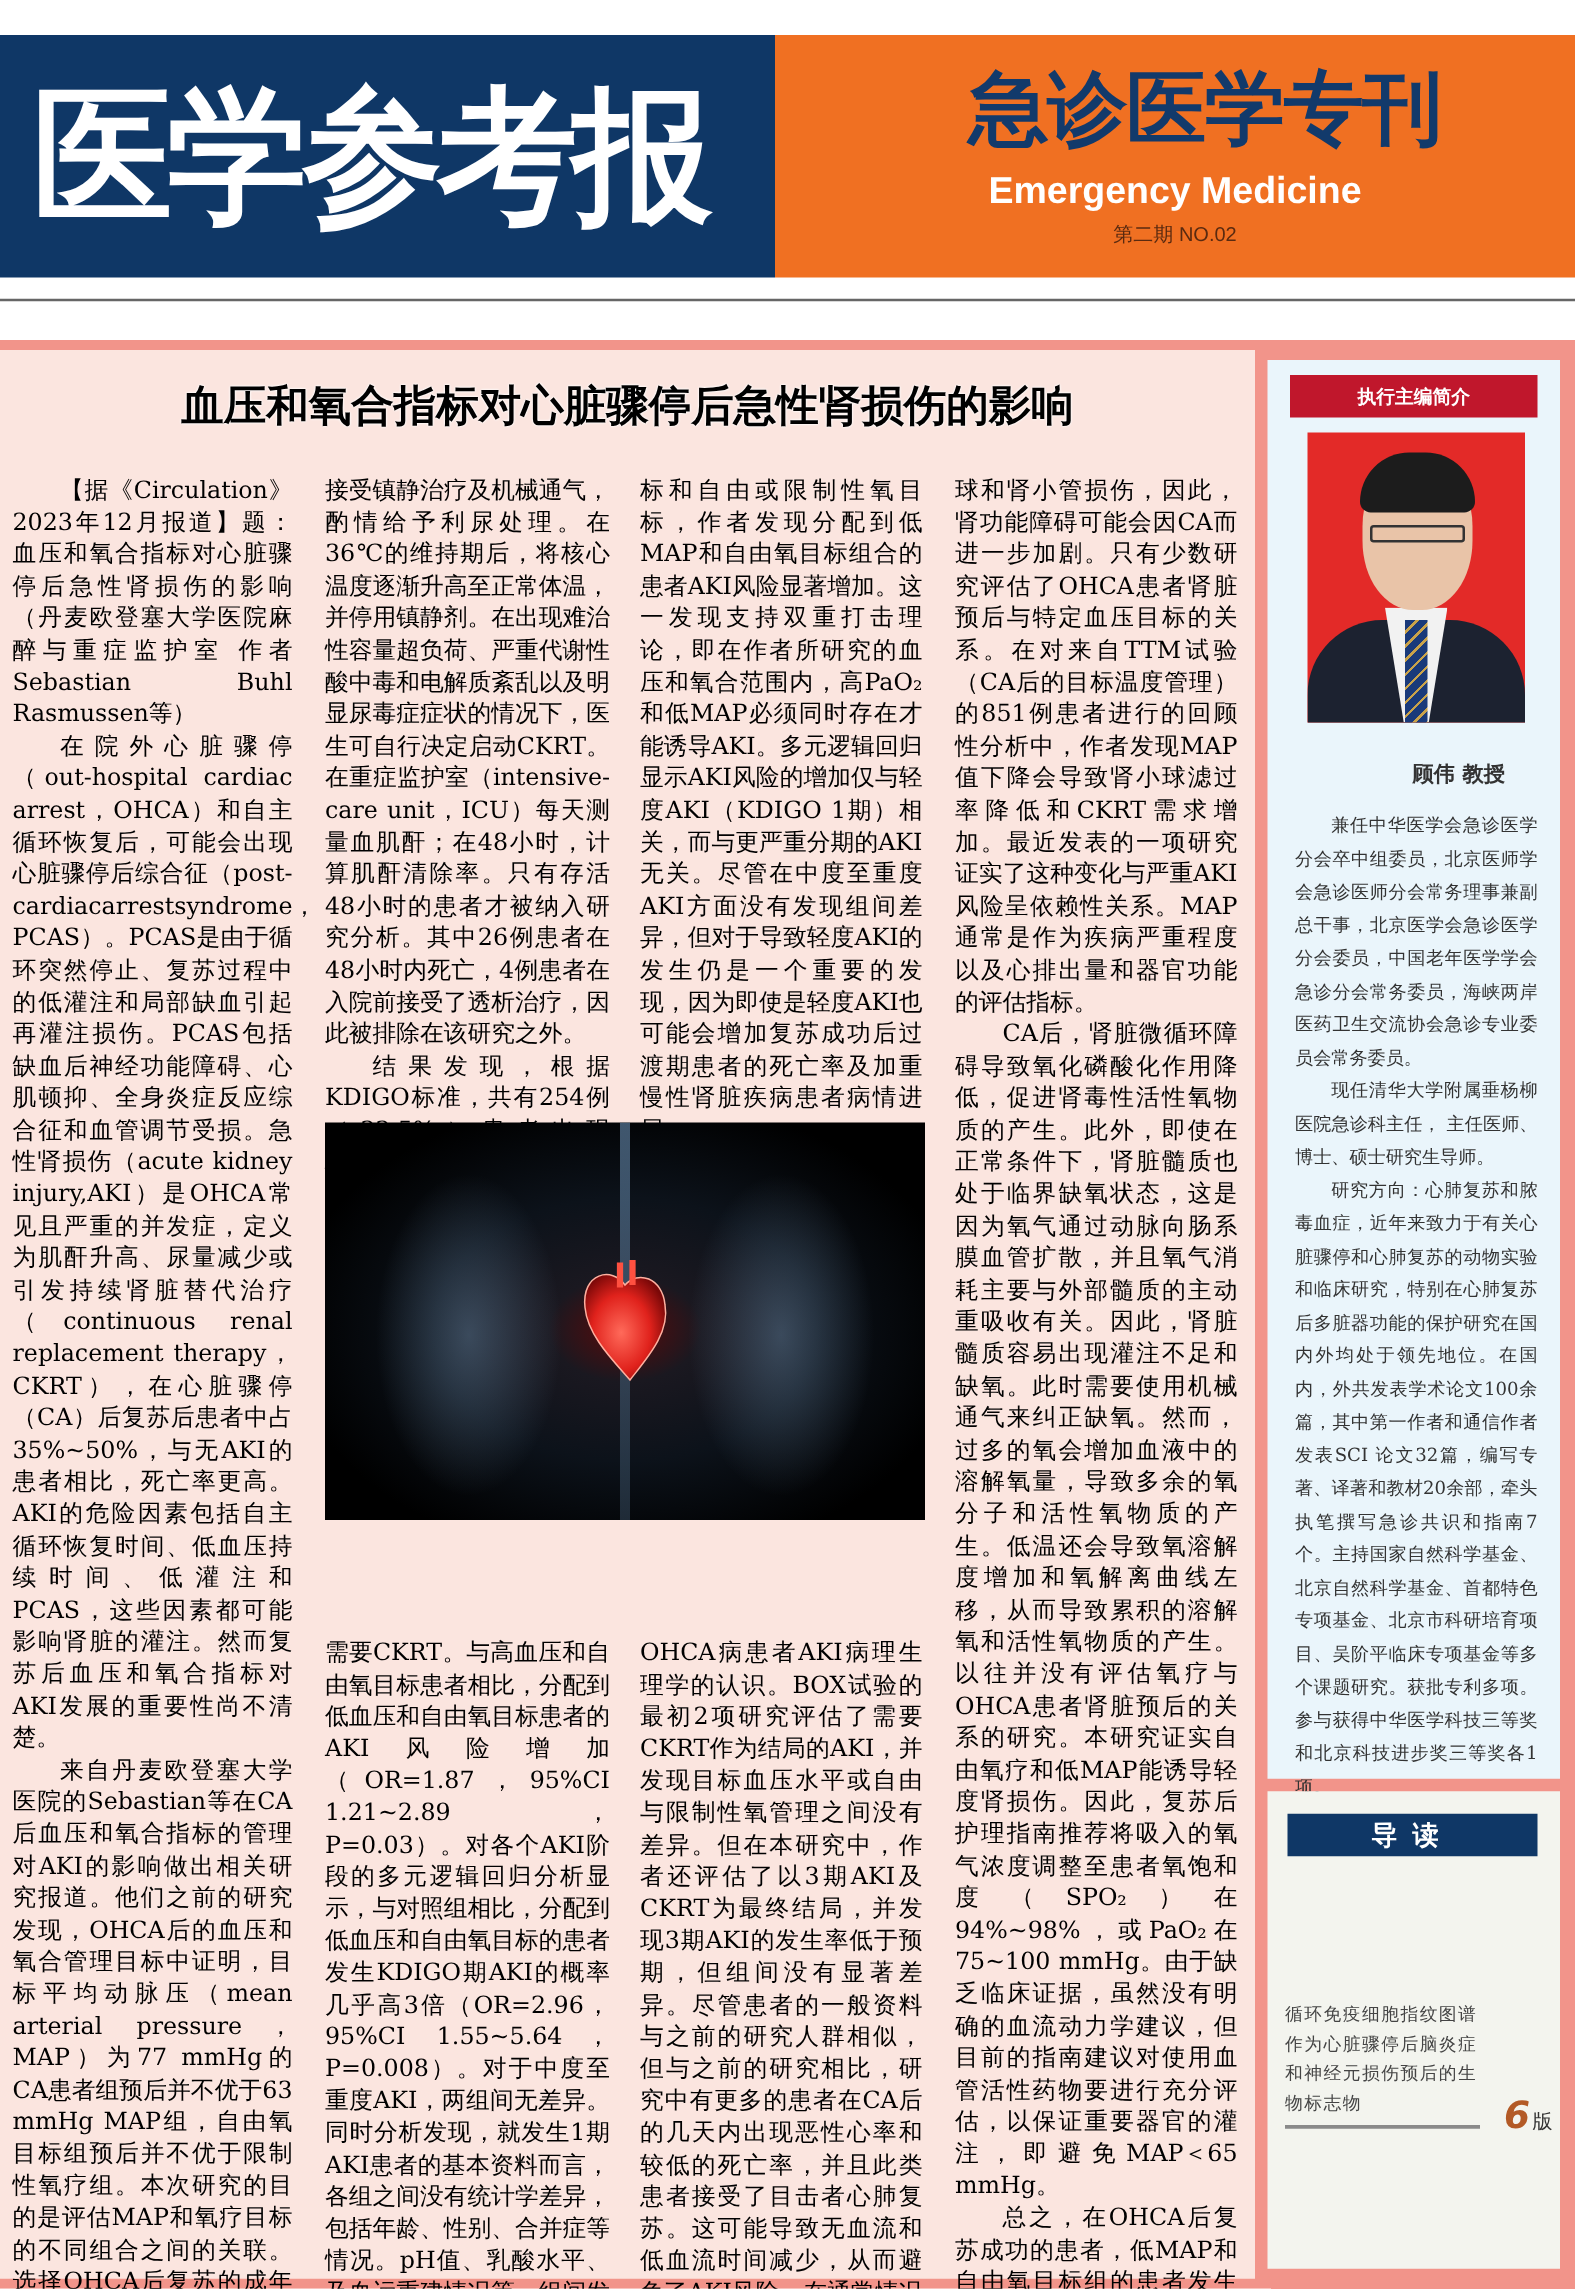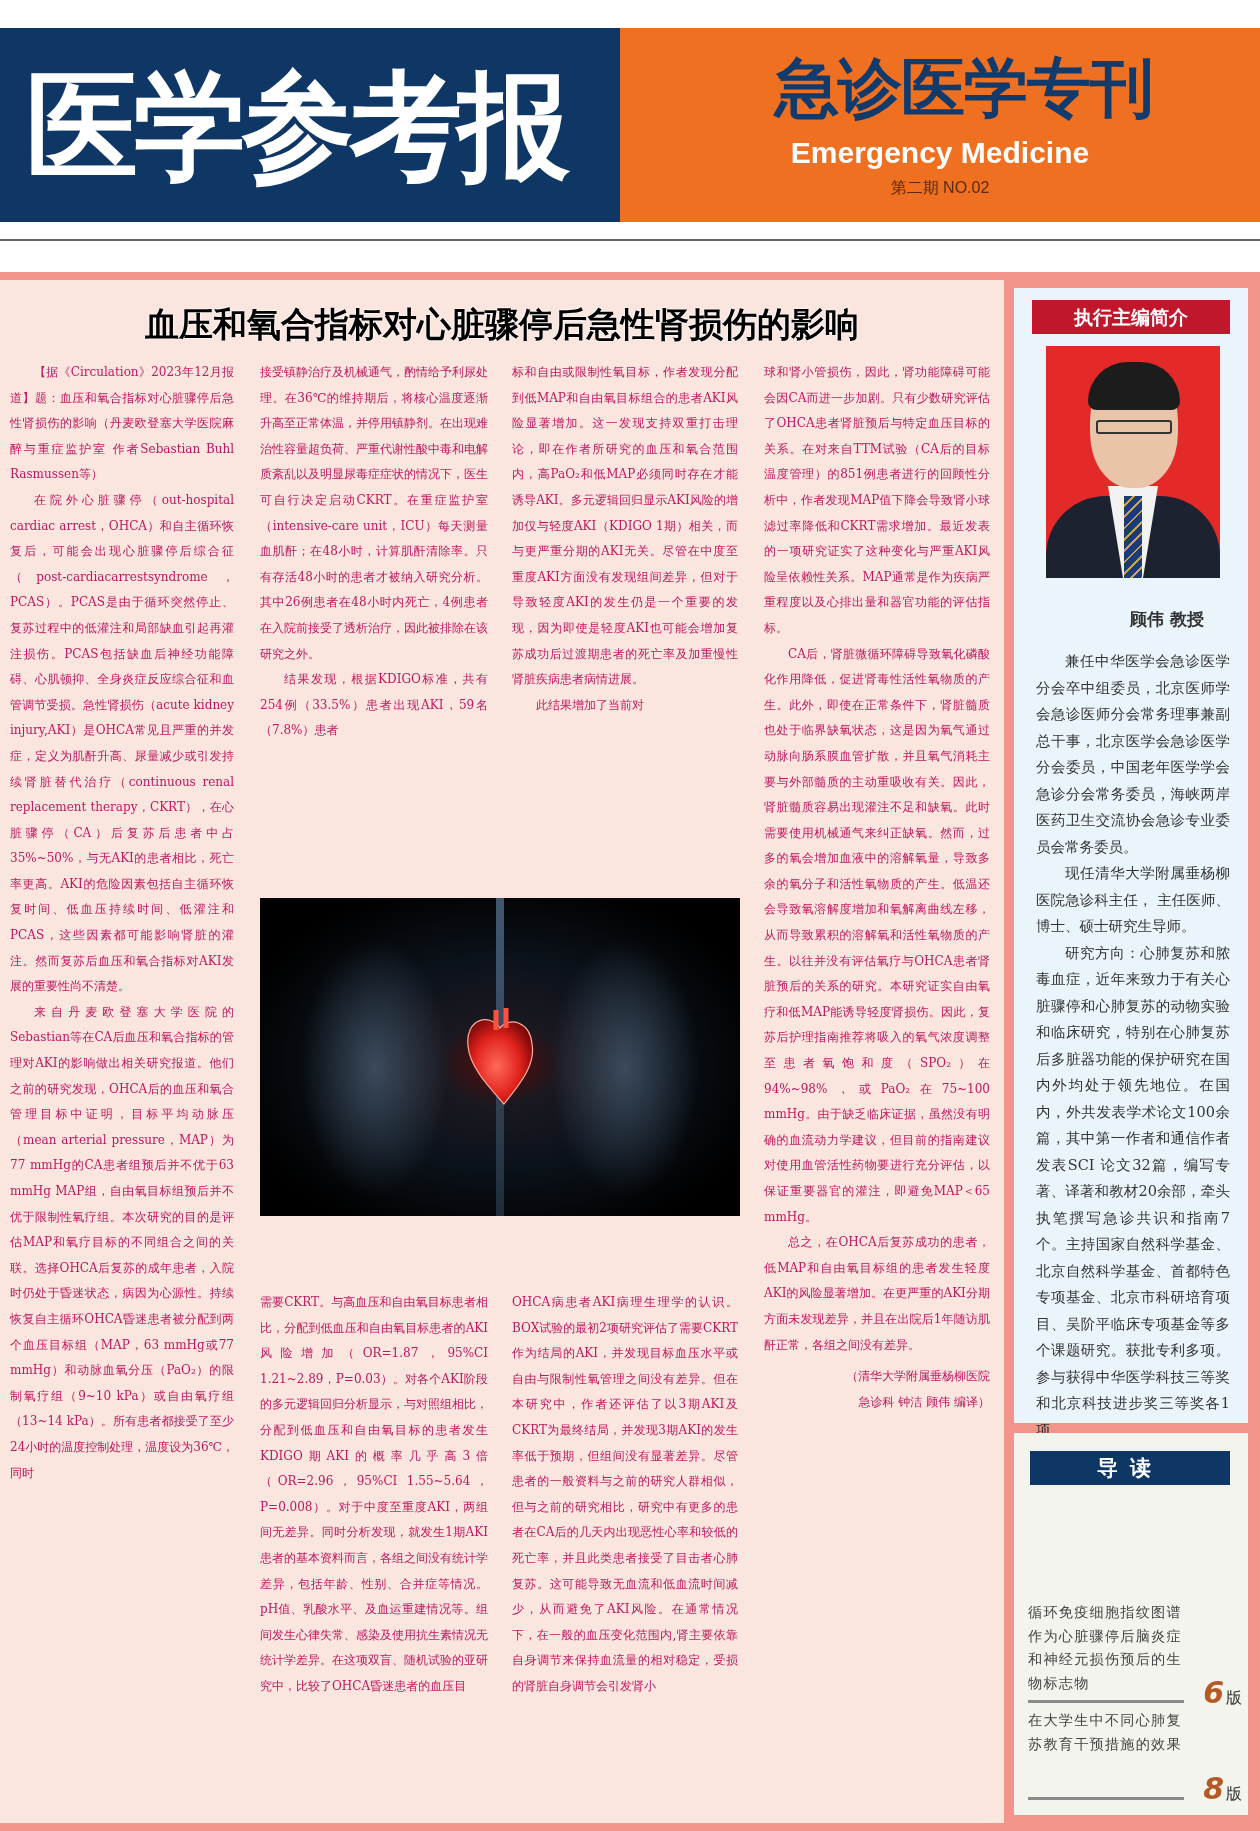--- a/index.html
+++ b/index.html
@@ -13,38 +13,38 @@
   .mast-sub { position: absolute; left: 0; right: 0; top: 28px; font-family: "DejaVu Serif", serif; font-weight: bold; color: #123a6b; font-size: 64px; letter-spacing: -1px; line-height: 1; padding-left: 48px; }
   .mast-en { position: absolute; left: 0; right: 0; top: 108px; color: #ffffff; font-family: Liberation Sans, sans-serif; font-weight: bold; font-size: 30px; letter-spacing: 0px; }
   .mast-issue { position: absolute; left: 0; right: 0; top: 150px; color: #5a2a10; font-family: "Liberation Sans", sans-serif; font-size: 16px; }
 
   .rule-top { position: absolute; top: 239px; left: 0; width: 1260px; height: 2px; background: #666; }
 
   .frame { position: absolute; top: 272px; left: 0; width: 1260px; height: 1559px; background: #f2948a; }
   .main-panel { position: absolute; top: 8px; left: 0; width: 1004px; height: 1543px; background: #fbe5df; }
   .headline { position: absolute; top: 22px; left: 0; width: 1004px; text-align: center; font-family: "DejaVu Sans", sans-serif; font-weight: bold; font-size: 34px; color: #000000; letter-spacing: 0px; text-shadow: 0 0 2px #fff, 0 0 2px #fff; }
 
-  .col { position: absolute; font-size: 12px; line-height: 25.6px; text-align: justify; color: #be185d; }
+  .col { position: absolute; font-size: 19px; line-height: 25.6px; text-align: justify; color: #000000; margin-top: 20px; }
   .col p { text-indent: 2em; }
   .col p.noindent { text-indent: 0; }
   .c1 { left: 10px; top: 80px; width: 224px; height: 1450px; }
   .c2 { left: 260px; top: 80px; width: 228px; height: 500px; }
   .c3 { left: 512px; top: 80px; width: 226px; height: 500px; }
   .c4 { left: 764px; top: 80px; width: 226px; height: 1450px; }
   .c2b { left: 260px; top: 1010px; width: 228px; height: 520px; }
   .c3b { left: 512px; top: 1010px; width: 226px; height: 520px; }
 
   .hero { position: absolute; left: 260px; top: 618px; width: 480px; height: 318px; background: radial-gradient(ellipse at 50% 52%, #5a0a0a 0%, #1a1820 18%, #0c121a 45%, #000 80%); overflow: hidden; }
   .hero .glow-l { position: absolute; left: 40px; top: 40px; width: 150px; height: 260px; border-radius: 50%; background: radial-gradient(ellipse, rgba(110,140,170,0.45), rgba(0,0,0,0) 70%); }
   .hero .glow-r { position: absolute; right: 40px; top: 40px; width: 150px; height: 260px; border-radius: 50%; background: radial-gradient(ellipse, rgba(110,140,170,0.45), rgba(0,0,0,0) 70%); }
   .hero .vessel { position: absolute; left: 236px; top: 0; width: 8px; height: 318px; background: linear-gradient(#5a7a9a, #2a3a4a); opacity: 0.7; }
   .hero .heart { position: absolute; left: 200px; top: 110px; width: 80px; height: 100px; }
 
   .sidebar { position: absolute; top: 16px; left: 1014px; width: 234px; height: 1135px; background: #eaf5fb; }
-  .side-title { position: absolute; top: 12px; left: 18px; width: 198px; height: 34px; background: #c0172c; color: #fff; text-align: center; font-weight: bold; font-size: 19px; line-height: 34px; }
+  .side-title { position: absolute; top: 12px; left: 18px; width: 198px; height: 34px; background: #c0172c; color: #fff; text-align: center; font-weight: bold; font-size: 15px; line-height: 34px; }
   .photo { position: absolute; top: 58px; left: 32px; width: 174px; height: 232px; background: #e32a28; overflow: hidden; }
   .photo .head { position: absolute; left: 44px; top: 22px; width: 88px; height: 120px; border-radius: 44% 44% 46% 46%; background: #e9c4a8; }
   .photo .hair { position: absolute; left: 42px; top: 16px; width: 92px; height: 48px; border-radius: 46px 46px 10px 10px; background: #1c1c1c; }
   .photo .glasses { position: absolute; left: 50px; top: 74px; width: 76px; height: 14px; border: 2px solid #333; border-radius: 3px; }
   .photo .suit { position: absolute; left: 0; top: 150px; width: 174px; height: 90px; background: #1c2230; border-radius: 60px 60px 0 0; }
   .photo .shirt { position: absolute; left: 62px; top: 140px; width: 50px; height: 92px; background: #f2f2f2; clip-path: polygon(0 0, 100% 0, 70% 100%, 30% 100%); }
   .photo .tie { position: absolute; left: 78px; top: 150px; width: 18px; height: 82px; background: repeating-linear-gradient(135deg, #1a3a7a 0 6px, #c9a24a 6px 8px); }
   .side-name { position: absolute; top: 320px; left: 0; width: 234px; text-align: center; font-family: "DejaVu Sans", sans-serif; font-size: 17px; font-weight: bold; color: #333; margin-left: 36px; }
   .side-bio { position: absolute; top: 360px; left: 22px; width: 194px; font-size: 14.5px; line-height: 26.5px; color: #333; text-align: justify; }
   .side-bio p { text-indent: 2em; }
@@ -151,21 +151,14 @@
 
 
     <div class="guide-item" style="top:168px;">
       <div class="guide-text">循环免疫细胞指纹图谱作为心脏骤停后脑炎症和神经元损伤预后的生物标志物</div>
       <div class="guide-rule" style="top:99px;"></div>
       <div class="guide-page" style="top:74px;">
         <span class="guide-num">6</span><span class="guide-ban">版</span>
       </div>
     </div>
 
-    <div class="guide-item" style="top:276px;">
-      <div class="guide-text">在大学生中不同心肺复苏教育干预措施的效果</div>
-      <div class="guide-rule" style="top:88px;"></div>
-      <div class="guide-page" style="top:62px;">
-        <span class="guide-num">8</span><span class="guide-ban">版</span>
-      </div>
-    </div>
   </div>
 </div>
 
 </body></html>

